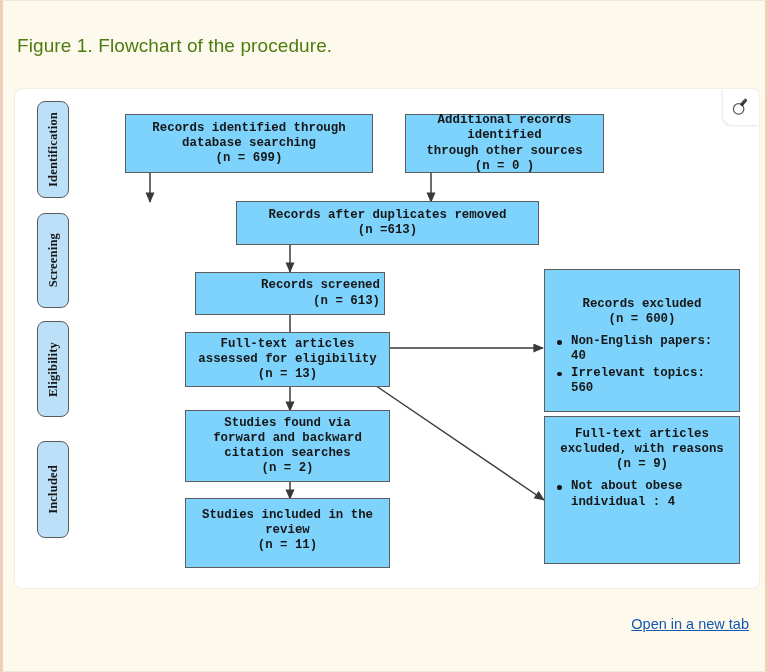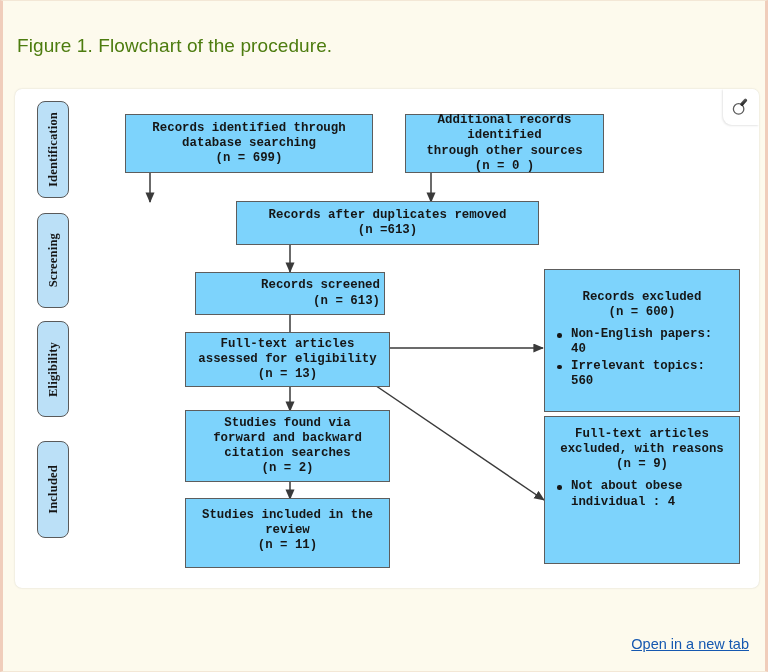--- a/index.html
+++ b/index.html
@@ -149,21 +149,20 @@
   
   .open-link {
     position: absolute;
     right: 16px;
     top: 615px;
     font-size: 14.5px;
     color: #1558b0;
     text-decoration: underline;
     font-family: "Liberation Sans", sans-serif;
     cursor: pointer;
-    margin-top: 20px;
   }
 </style>
 </head>
 <body>
 
 <div class="caption">Figure 1. Flowchart of the procedure.</div>
 
 <div class="figure-card">
 
   <div class="zoom-badge">
@@ -238,21 +237,21 @@
     <div class="box b-center" style="left:221px; top:112px; width:303px; height:44px; font-size:12.4px;">
       <div class="ttl box-lines">Records after duplicates removed
 (n =613)</div>
     </div>
 
     <div class="box b-center" style="left:180px; top:183px; width:190px; height:43px; font-size:12.4px;text-align:right;">
       <div class="ttl box-lines">Records screened
 (n =   613)</div>
     </div>
 
-    <div class="box" style="left:529px; top:180px; width:196px; height:143px; font-size:12.4px; padding-top:20px;">
+    <div class="box" style="left:529px; top:180px; width:196px; height:143px; font-size:12.4px; padding-top:27px;">
       <div class="ttl box-lines">Records excluded
 (n = 600)</div>
       <ul class="blist">
         <li>Non-English papers: 40</li>
         <li>Irrelevant topics: 560</li>
       </ul>
     </div>
 
     <div class="box b-center" style="left:170px; top:243px; width:205px; height:55px; font-size:12.4px;">
       <div class="ttl box-lines">Full-text articles

